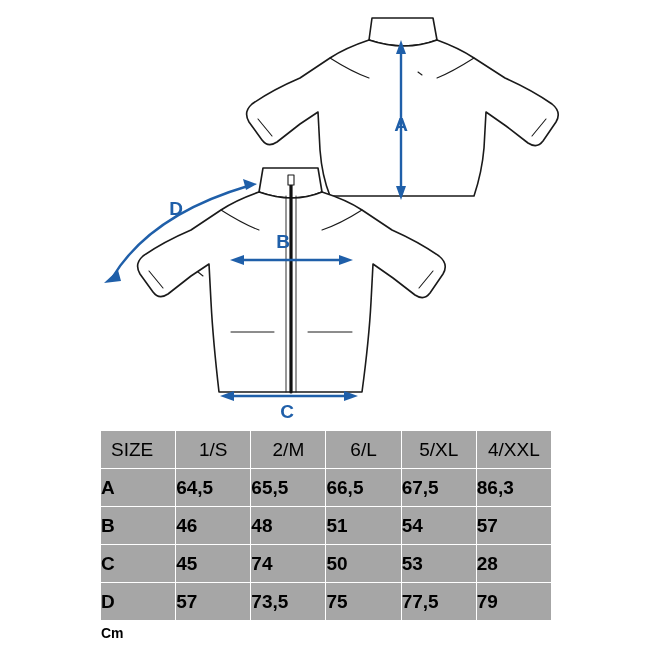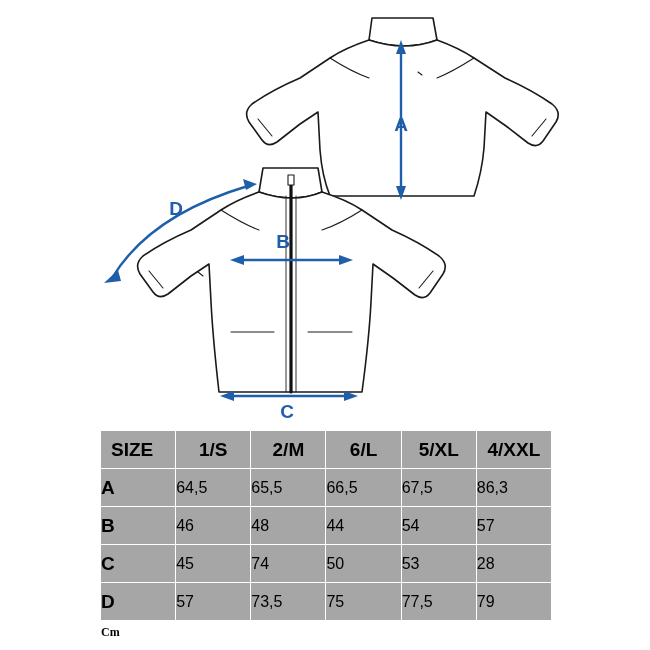--- a/index.html
+++ b/index.html
@@ -54,46 +54,46 @@
     background: #a6a6a6;
     vertical-align: middle;
     height: 37px;
     font-family: "Liberation Sans", sans-serif;
     font-size: 17px;
     color: #000000;
     padding: 0;
   }
 
   table.size-table thead th {
-    font-weight: bold;
+    font-weight: normal;
     font-size: 19px;
   }
 
   table.size-table thead th.corner {
     text-align: left;
     padding-left: 10px;
   }
 
   table.size-table tbody td.rowhead {
     font-weight: bold;
     font-size: 19px;
   }
 
   table.size-table tbody td.val {
-    font-weight: normal;
-    font-size: 16px;
+    font-weight: bold;
+    font-size: 19px;
   }
 
   #unit-label {
     position: absolute;
     left: 101px;
     top: 625px;
-    font-family: Liberation Serif, serif;
-    font-weight: bold;
-    font-size: 12px;
+    font-family: Liberation Sans, sans-serif;
+    font-weight: bold;
+    font-size: 14px;
     color: #000000;
   }
 </style>
 </head>
 <body>
 
 <div id="diagram-area">
   <svg width="650" height="425" viewBox="0 0 650 425" xmlns="http://www.w3.org/2000/svg">
 
     <g fill="#ffffff" stroke="#1a1a1a" stroke-width="1.6" stroke-linejoin="round" stroke-linecap="round">
@@ -229,21 +229,21 @@
         <td class="val">64,5</td>
         <td class="val">65,5</td>
         <td class="val">66,5</td>
         <td class="val">67,5</td>
         <td class="val">86,3</td>
       </tr>
       <tr>
         <td class="rowhead">B</td>
         <td class="val">46</td>
         <td class="val">48</td>
-        <td class="val">44</td>
+        <td class="val">51</td>
         <td class="val">54</td>
         <td class="val">57</td>
       </tr>
       <tr>
         <td class="rowhead">C</td>
         <td class="val">45</td>
         <td class="val">74</td>
         <td class="val">50</td>
         <td class="val">53</td>
         <td class="val">28</td>

